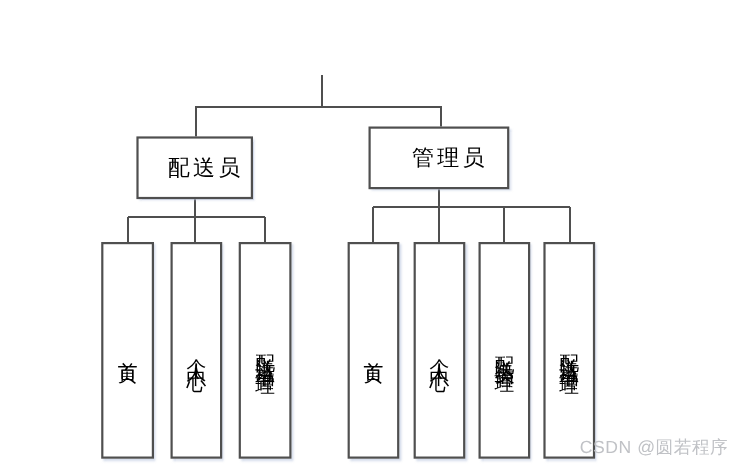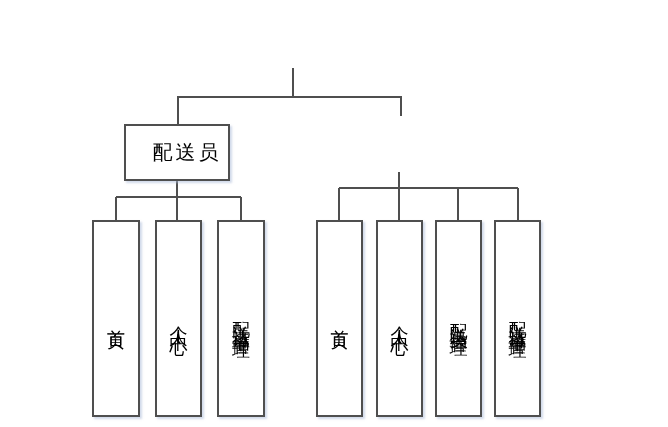--- a/index.html
+++ b/index.html
@@ -80,20 +80,23 @@
       <path d="M177 181 L177 198 M116 197 L241 197 M116 197 L116 221 M177 197 L177 221 M241 197 L241 221"></path>
       <path d="M399 172 L399 189 M339 188 L518 188 M339 188 L339 221 M399 188 L399 221 M458 188 L458 221 M518 188 L518 221"></path>
     </g>
   </svg>
 
 
   <div class="node node-branch node-branch-0">
     <span>配送员</span>
   </div>
 
+  <div class="node node-branch node-branch-1">
+    <span>管理员</span>
+  </div>
 
   <div class="node node-leaf leaf-l0">
     <span class="v-label">首页</span>
   </div>
   <div class="node node-leaf leaf-l1">
     <span class="v-label">个人中心</span>
   </div>
   <div class="node node-leaf leaf-l2">
     <span class="v-label">配送订单管理</span>
   </div>
@@ -104,14 +107,15 @@
   <div class="node node-leaf leaf-r1">
     <span class="v-label">个人中心</span>
   </div>
   <div class="node node-leaf leaf-r2">
     <span class="v-label">配送员管理</span>
   </div>
   <div class="node node-leaf leaf-r3">
     <span class="v-label">配送订单管理</span>
   </div>
 
+  <div class="watermark">CSDN @圆若程序</div>
 
 </div>
 
 </body></html>

